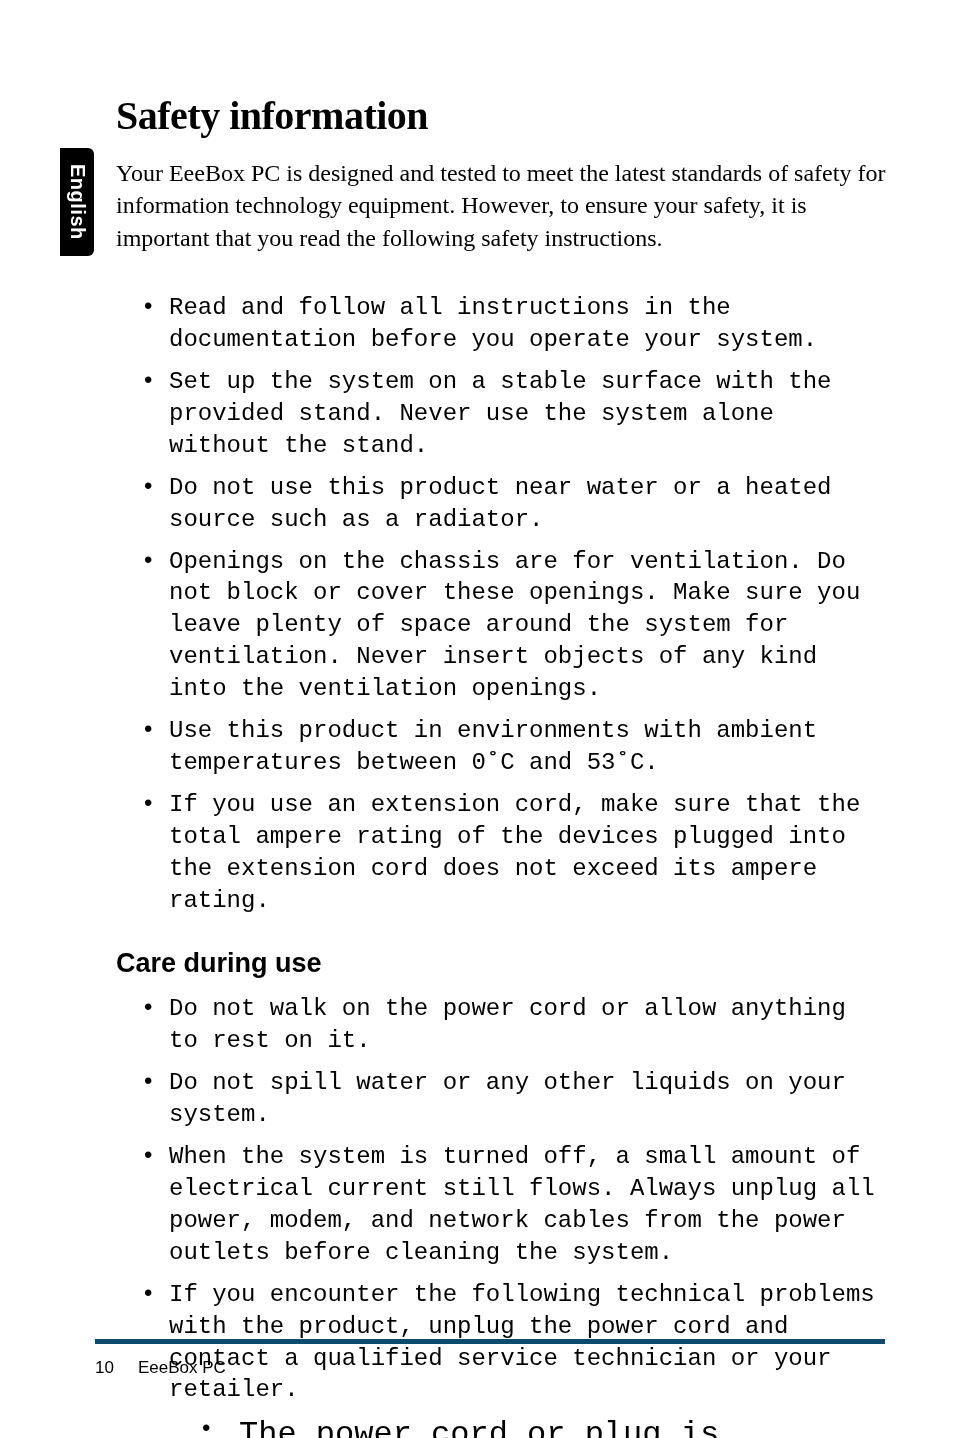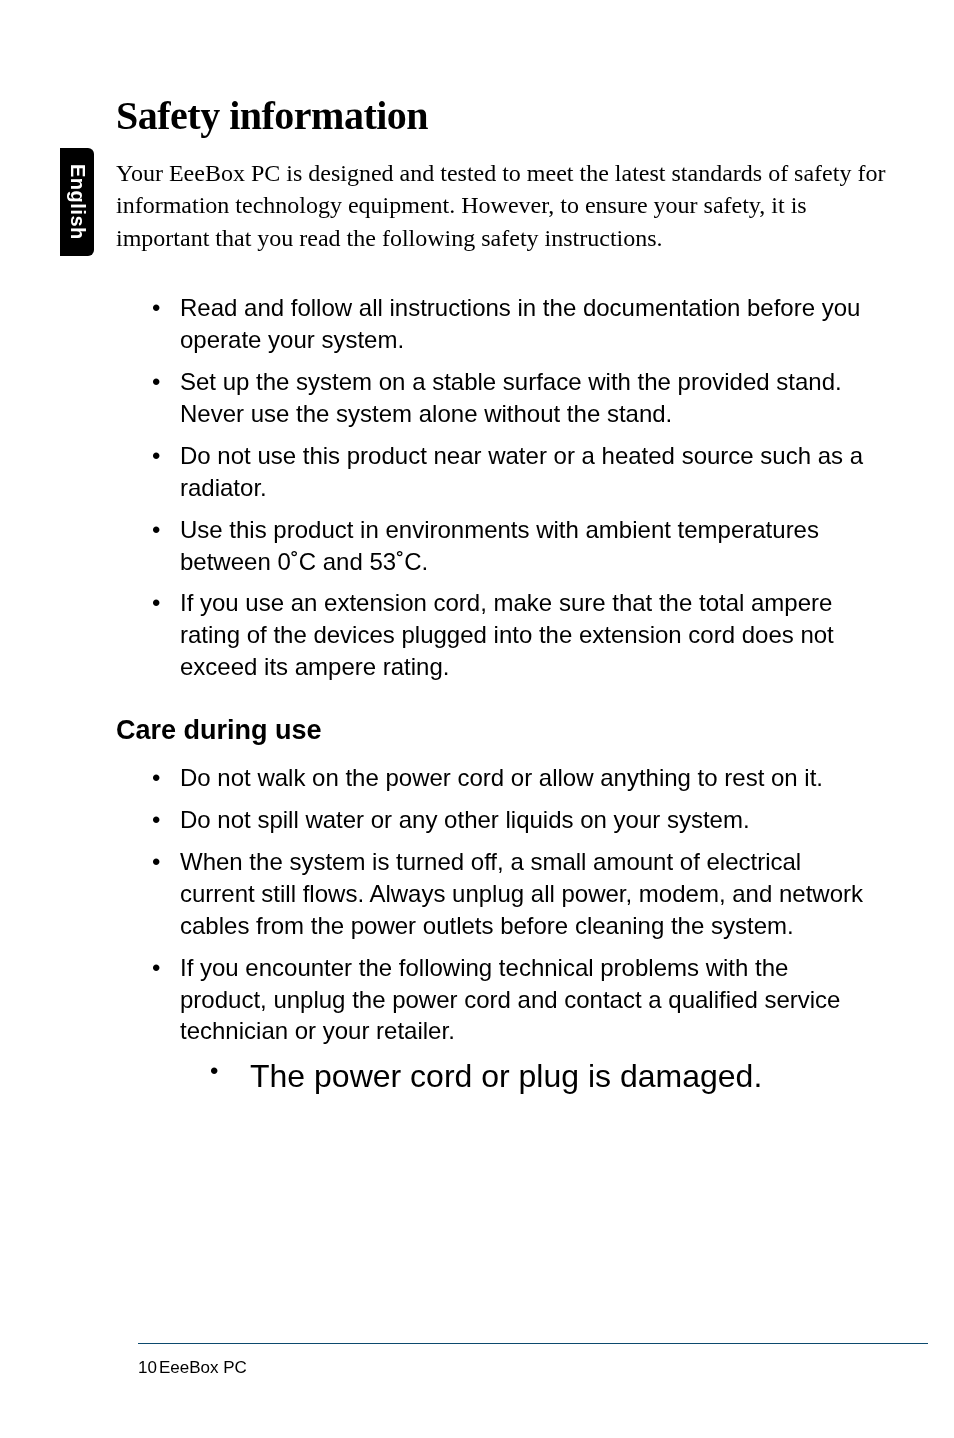--- a/index.html
+++ b/index.html
@@ -56,23 +56,24 @@
     margin-bottom: 38px;
     font-family: Liberation Serif, serif;
   }
   h2 {
     font-size: 27px;
     font-weight: 700;
     margin-bottom: 14px;
   }
   ul.outer {
     list-style: none;
-    margin: 16px;
+    margin: 5px;
     padding: 0;
     margin-bottom: 32px;
+    font-family: Liberation Mono, monospace;
   }
   ul.outer > li {
     font-size: 24px;
     line-height: 1.33;
     padding-left: 48px;
     position: relative;
     margin-bottom: 10px;
   }
   ul.outer > li::before {
     content: "•";
@@ -98,26 +99,25 @@
     position: absolute;
     left: 30px;
     top: 0;
     font-size: 24px;
   }
   .footer {
     position: absolute;
     left: 95px;
     bottom: 60px;
     width: 790px;
-    border-top: 1px solid #0c4a6e;
+    border-top: 5px solid #0c4a6e;
     padding-top: 14px;
     font-size: 17px;
     display: flex;
-    gap: 2px;
-    margin-left: 43px;
+    gap: 24px;
   }
   .footer .page-num {
     color: #000;
   }
   .footer .product {
     color: #000;
     text-align: right;
   }
 </style>
 </head>
@@ -128,20 +128,21 @@
 </div>
 
 <div class="content">
   <h1>Safety information</h1>
   <p class="intro">Your EeeBox PC is designed and tested to meet the latest standards of safety for information technology equipment. However, to ensure your safety, it is important that you read the following safety instructions.</p>
 
   <ul class="outer">
     <li>Read and follow all instructions in the documentation before you operate your system.</li>
     <li>Set up the system on a stable surface with the provided stand. Never use the system alone without the stand.</li>
     <li>Do not use this product near water or a heated source such as a radiator.</li>
+    <li>Openings on the chassis are for ventilation. Do not block or cover these openings. Make sure you leave plenty of space around the system for ventilation. Never insert objects of any kind into the ventilation openings.</li>
     <li>Use this product in environments with ambient temperatures between 0˚C and 53˚C.</li>
     <li>If you use an extension cord, make sure that the total ampere rating of the devices plugged into the extension cord does not exceed its ampere rating.</li>
   </ul>
 
   <h2>Care during use</h2>
   <ul class="outer">
     <li>Do not walk on the power cord or allow anything to rest on it.</li>
     <li>Do not spill water or any other liquids on your system.</li>
     <li>When the system is turned off, a small amount of electrical current still flows. Always unplug all power, modem, and network cables from the power outlets before cleaning the system.</li>
     <li>

